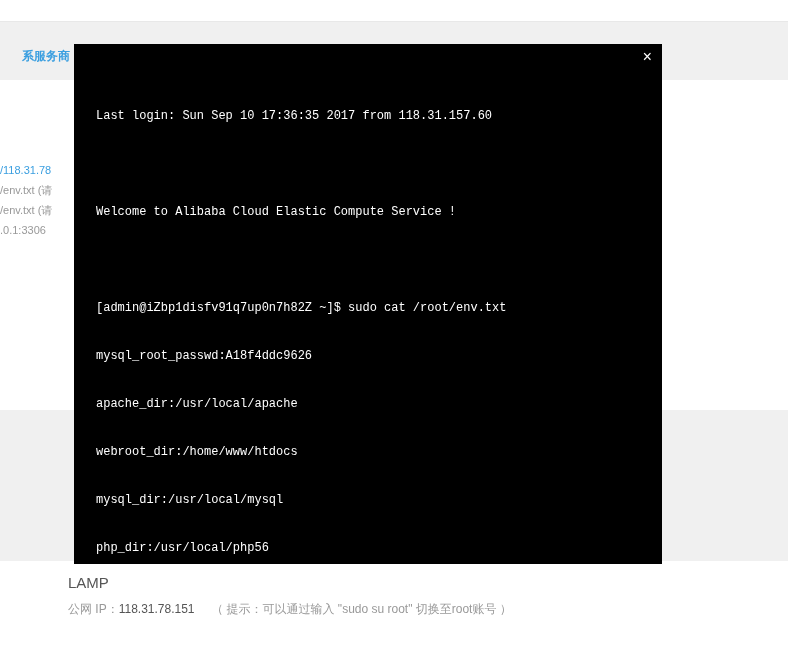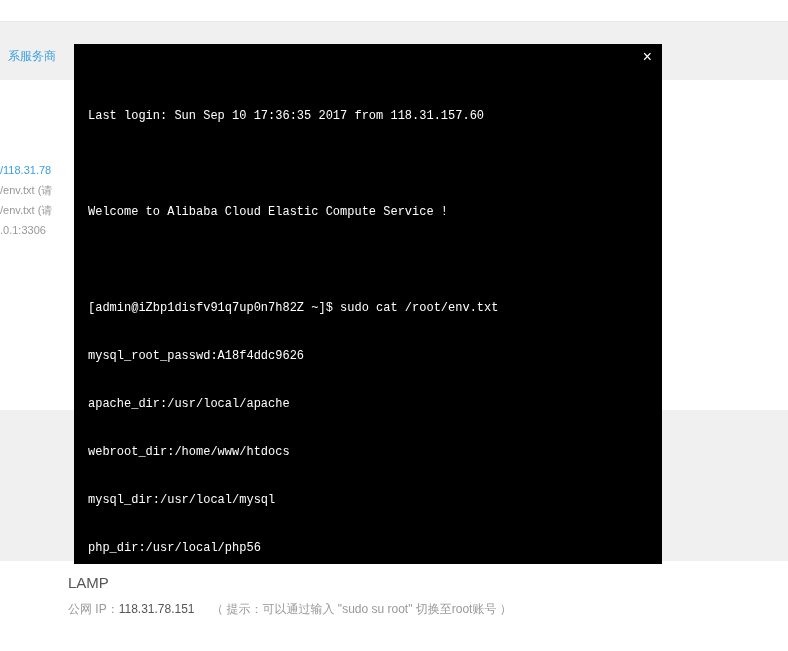--- a/index.html
+++ b/index.html
@@ -19,23 +19,24 @@
     .top-bar {
       position: absolute;
       top: 0; left: 0; right: 0;
       height: 22px;
       background: #fff;
       border-bottom: 1px solid #e8e8e8;
     }
     .nav-bar {
       position: absolute;
       top: 40px; left: 0;
-      padding: 8px 8px;
+      padding: 8px 22px;
       font-size: 12px;
       color: #3b9fe0;
+      font-weight: bold;
     }
     .sidebar-fragment {
       position: absolute;
       top: 160px;
       left: 0;
       font-size: 11px;
       color: #888;
       line-height: 20px;
       width: 80px;
       overflow: hidden;
@@ -66,21 +67,21 @@
     }
     .terminal-close {
       position: absolute;
       top: 6px;
       right: 10px;
       color: #fff;
       font-size: 16px;
       cursor: pointer;
       line-height: 1;
     }
-    .term-line { display: block; }
+    .term-line { display: block; margin-left: 8px; }
     .term-blank { height: 16px; }
     .info-panel {
       position: absolute;
       top: 568px;
       left: 68px;
       right: 40px;
       padding-top: 6px;
       background: #fff;
     }
     .info-title {

